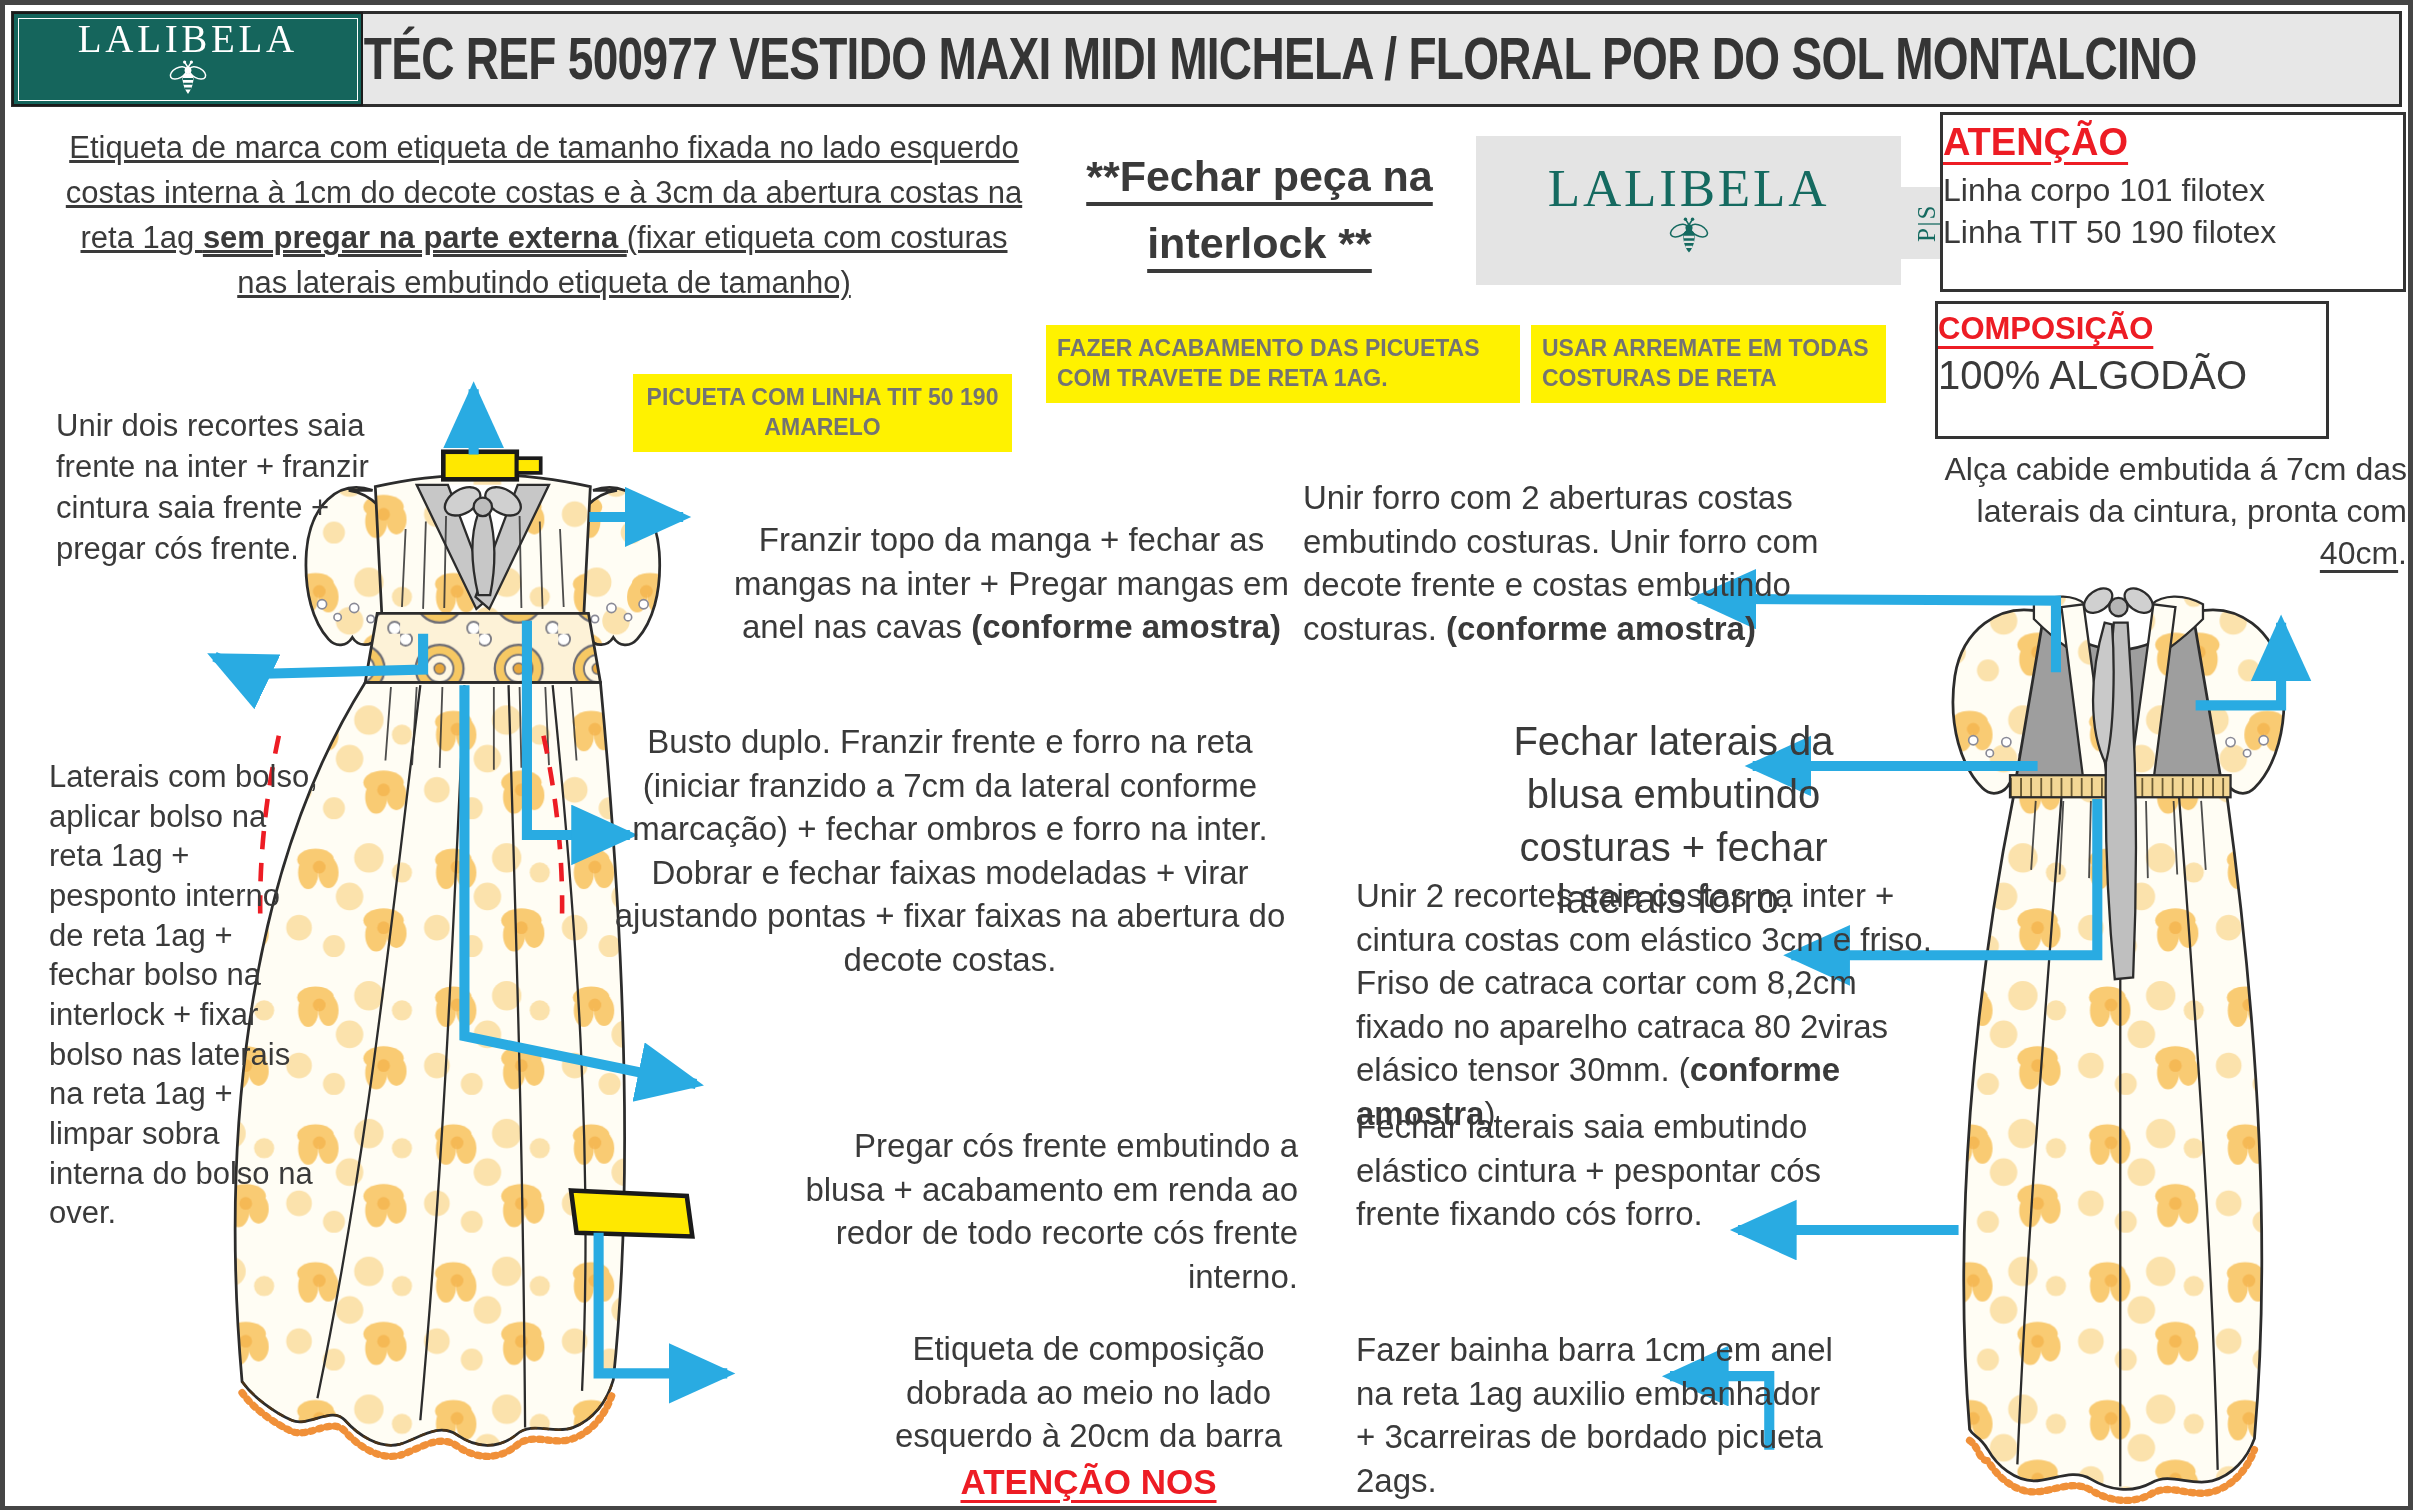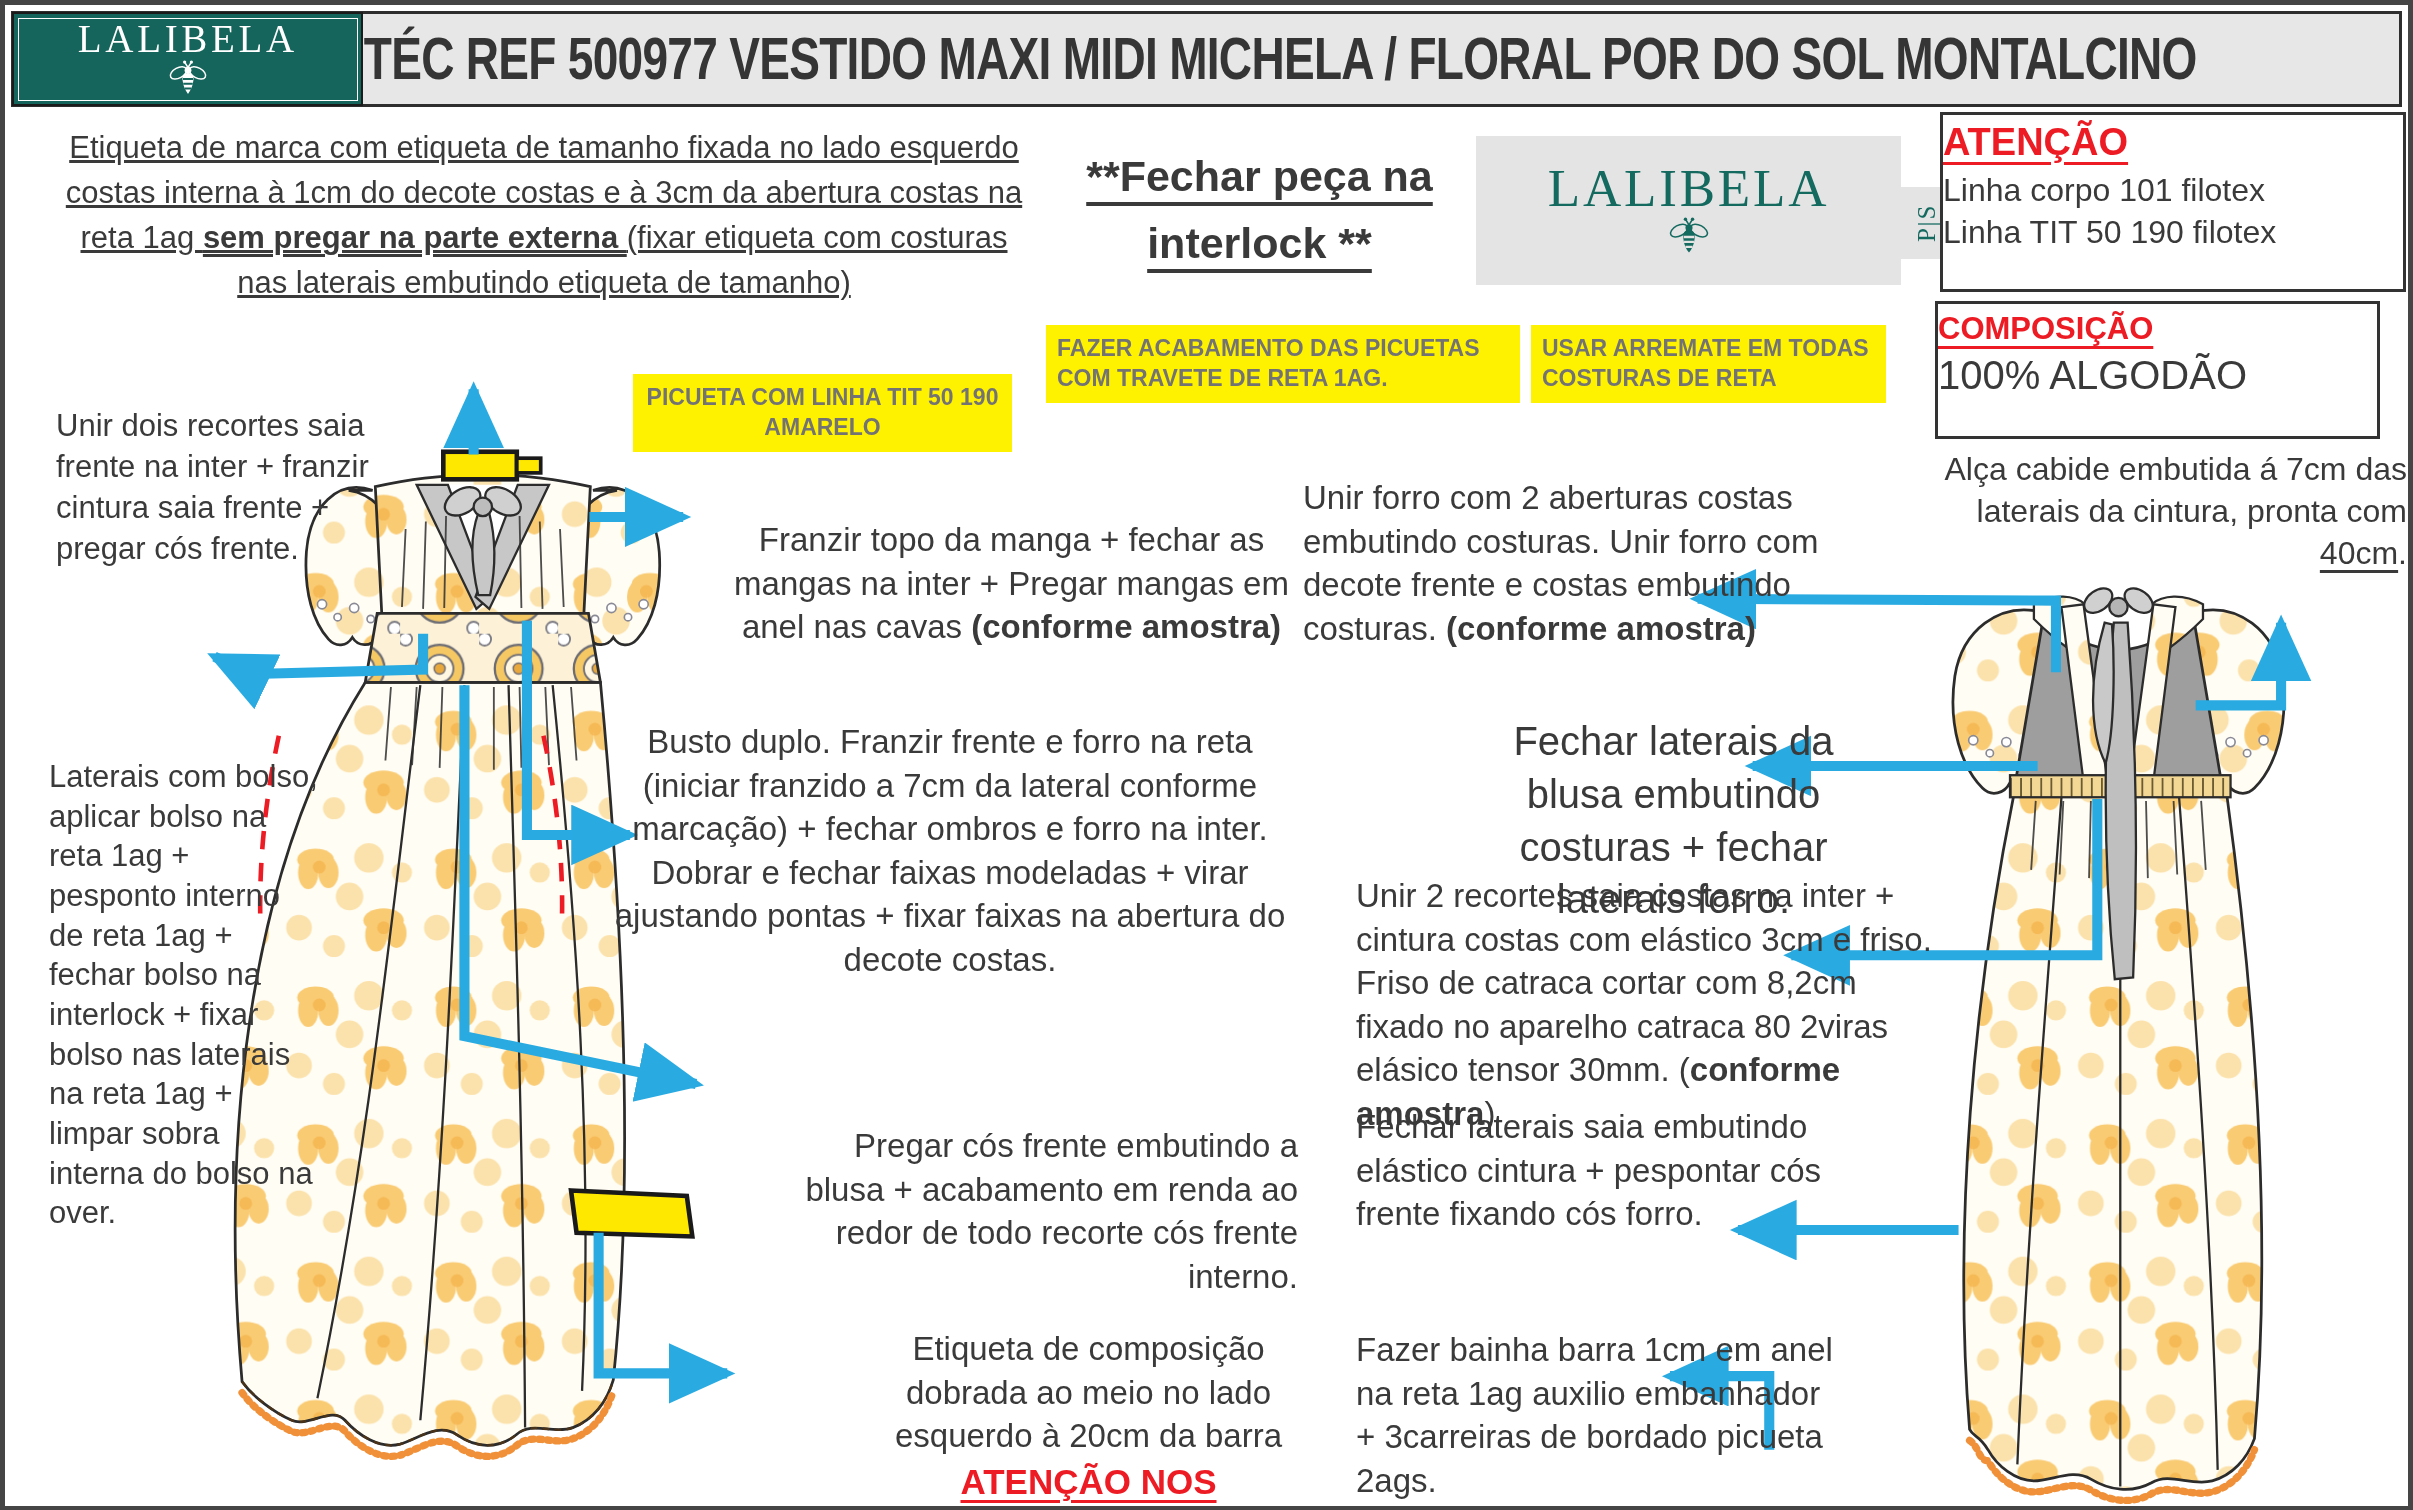--- a/index.html
+++ b/index.html
@@ -114,21 +114,21 @@
     </svg>
   </div>
 
   <div class="abs close-note">**Fechar peça na interlock **</div>
 
   <div class="abs frame-box" style="left:1935px;top:107px;width:466px;height:180px;padding-top:5.5px;">
     <div class="hd" style="font-size:38px;">ATENÇÃO</div>
     <div style="font-size:32px;line-height:1.32;margin-top:5.5px;">Linha corpo 101 filotex</div>
     <div style="font-size:32px;line-height:1.32;">Linha TIT 50 190 filotex</div>
   </div>
-  <div class="abs frame-box" style="left:1930px;top:296px;width:445px;height:138px;padding-top:7.4px;">
+  <div class="abs frame-box" style="left:1930px;top:296px;width:394px;height:138px;padding-top:7.4px;">
     <div class="hd" style="font-size:31px;">COMPOSIÇÃO</div>
     <div style="font-size:40px;margin-top:5.5px;">100% ALGODÃO</div>
   </div>
 
   <div class="abs ybox center" style="left:628px;top:369px;width:379px;">PICUETA COM LINHA TIT 50 190 AMARELO</div>
   <div class="abs ybox" style="left:1041px;top:320px;width:474px;">FAZER ACABAMENTO DAS PICUETAS COM TRAVETE DE RETA 1AG.</div>
   <div class="abs ybox" style="left:1526px;top:320px;width:355px;">USAR ARREMATE EM TODAS COSTURAS DE RETA</div>
 
   <div class="abs note center" style="left:51px;top:121px;width:976px;line-height:1.45;text-decoration:underline;">
     <span>Etiqueta de marca com etiqueta de tamanho fixada no lado esquerdo costas interna à 1cm do decote costas e à 3cm da abertura costas na reta 1ag </span><span class="bu">sem pregar na parte externa </span><span> (fixar etiqueta com costuras nas laterais embutindo etiqueta de  tamanho)</span>

